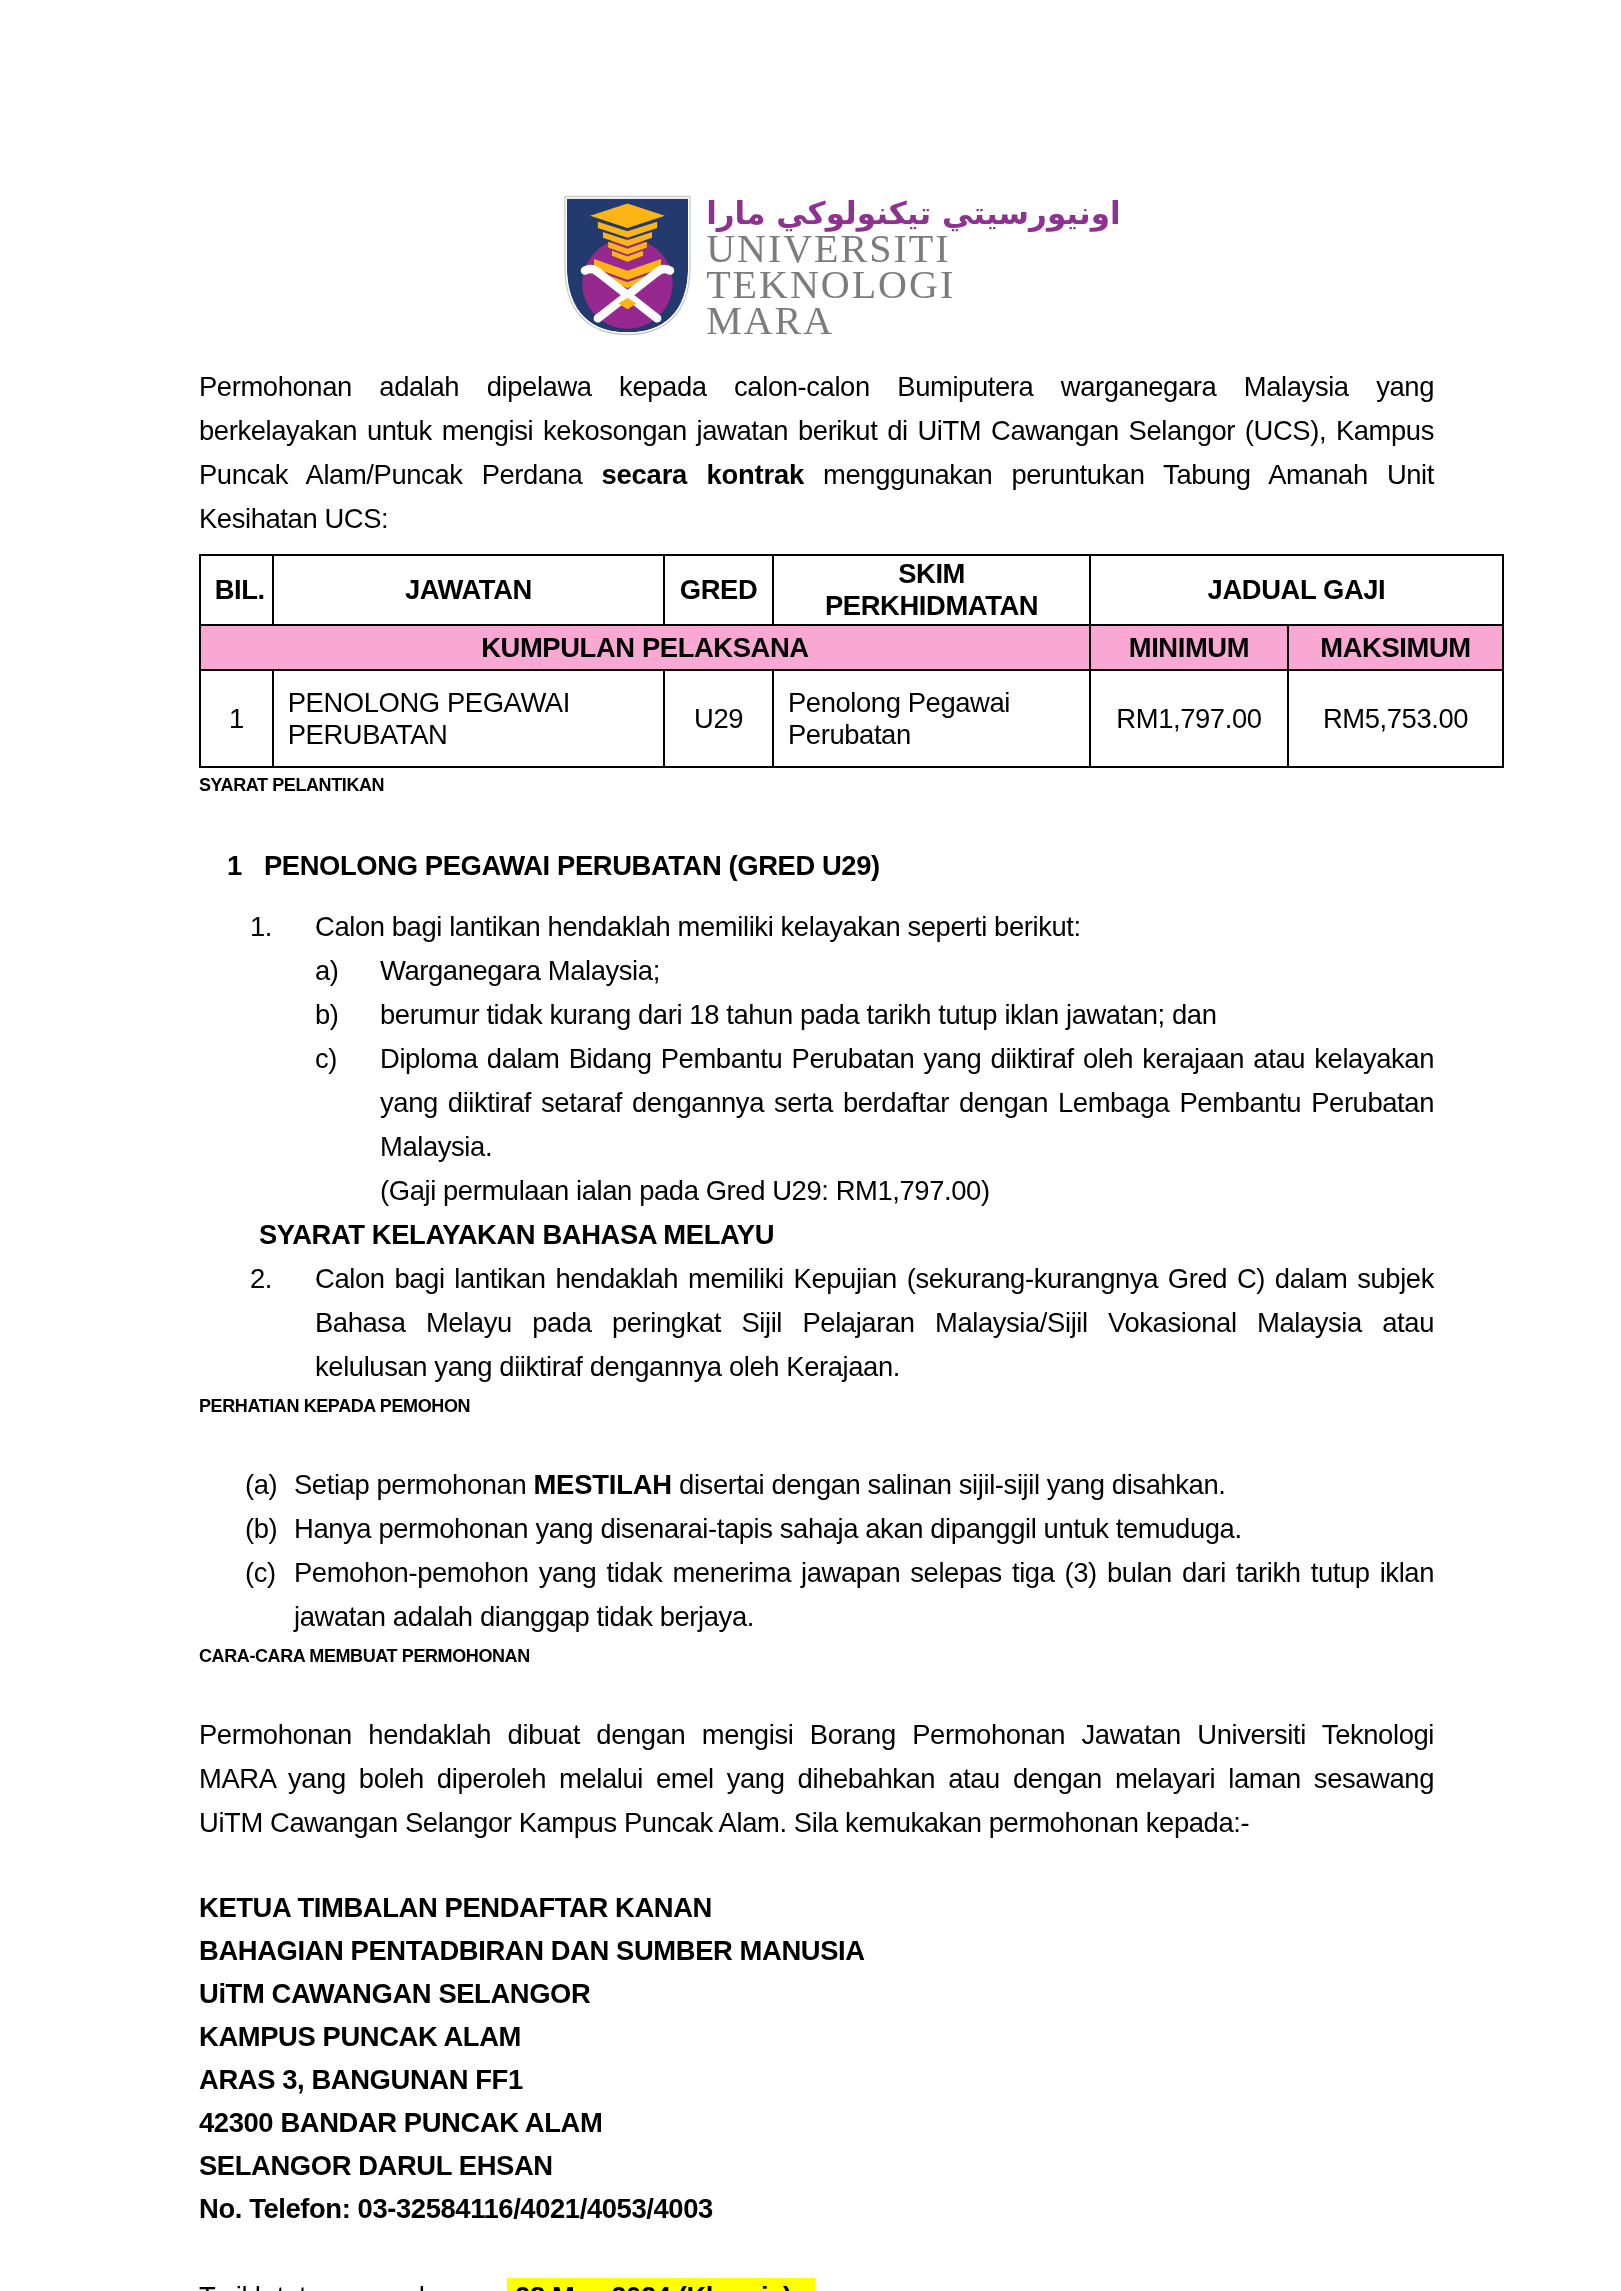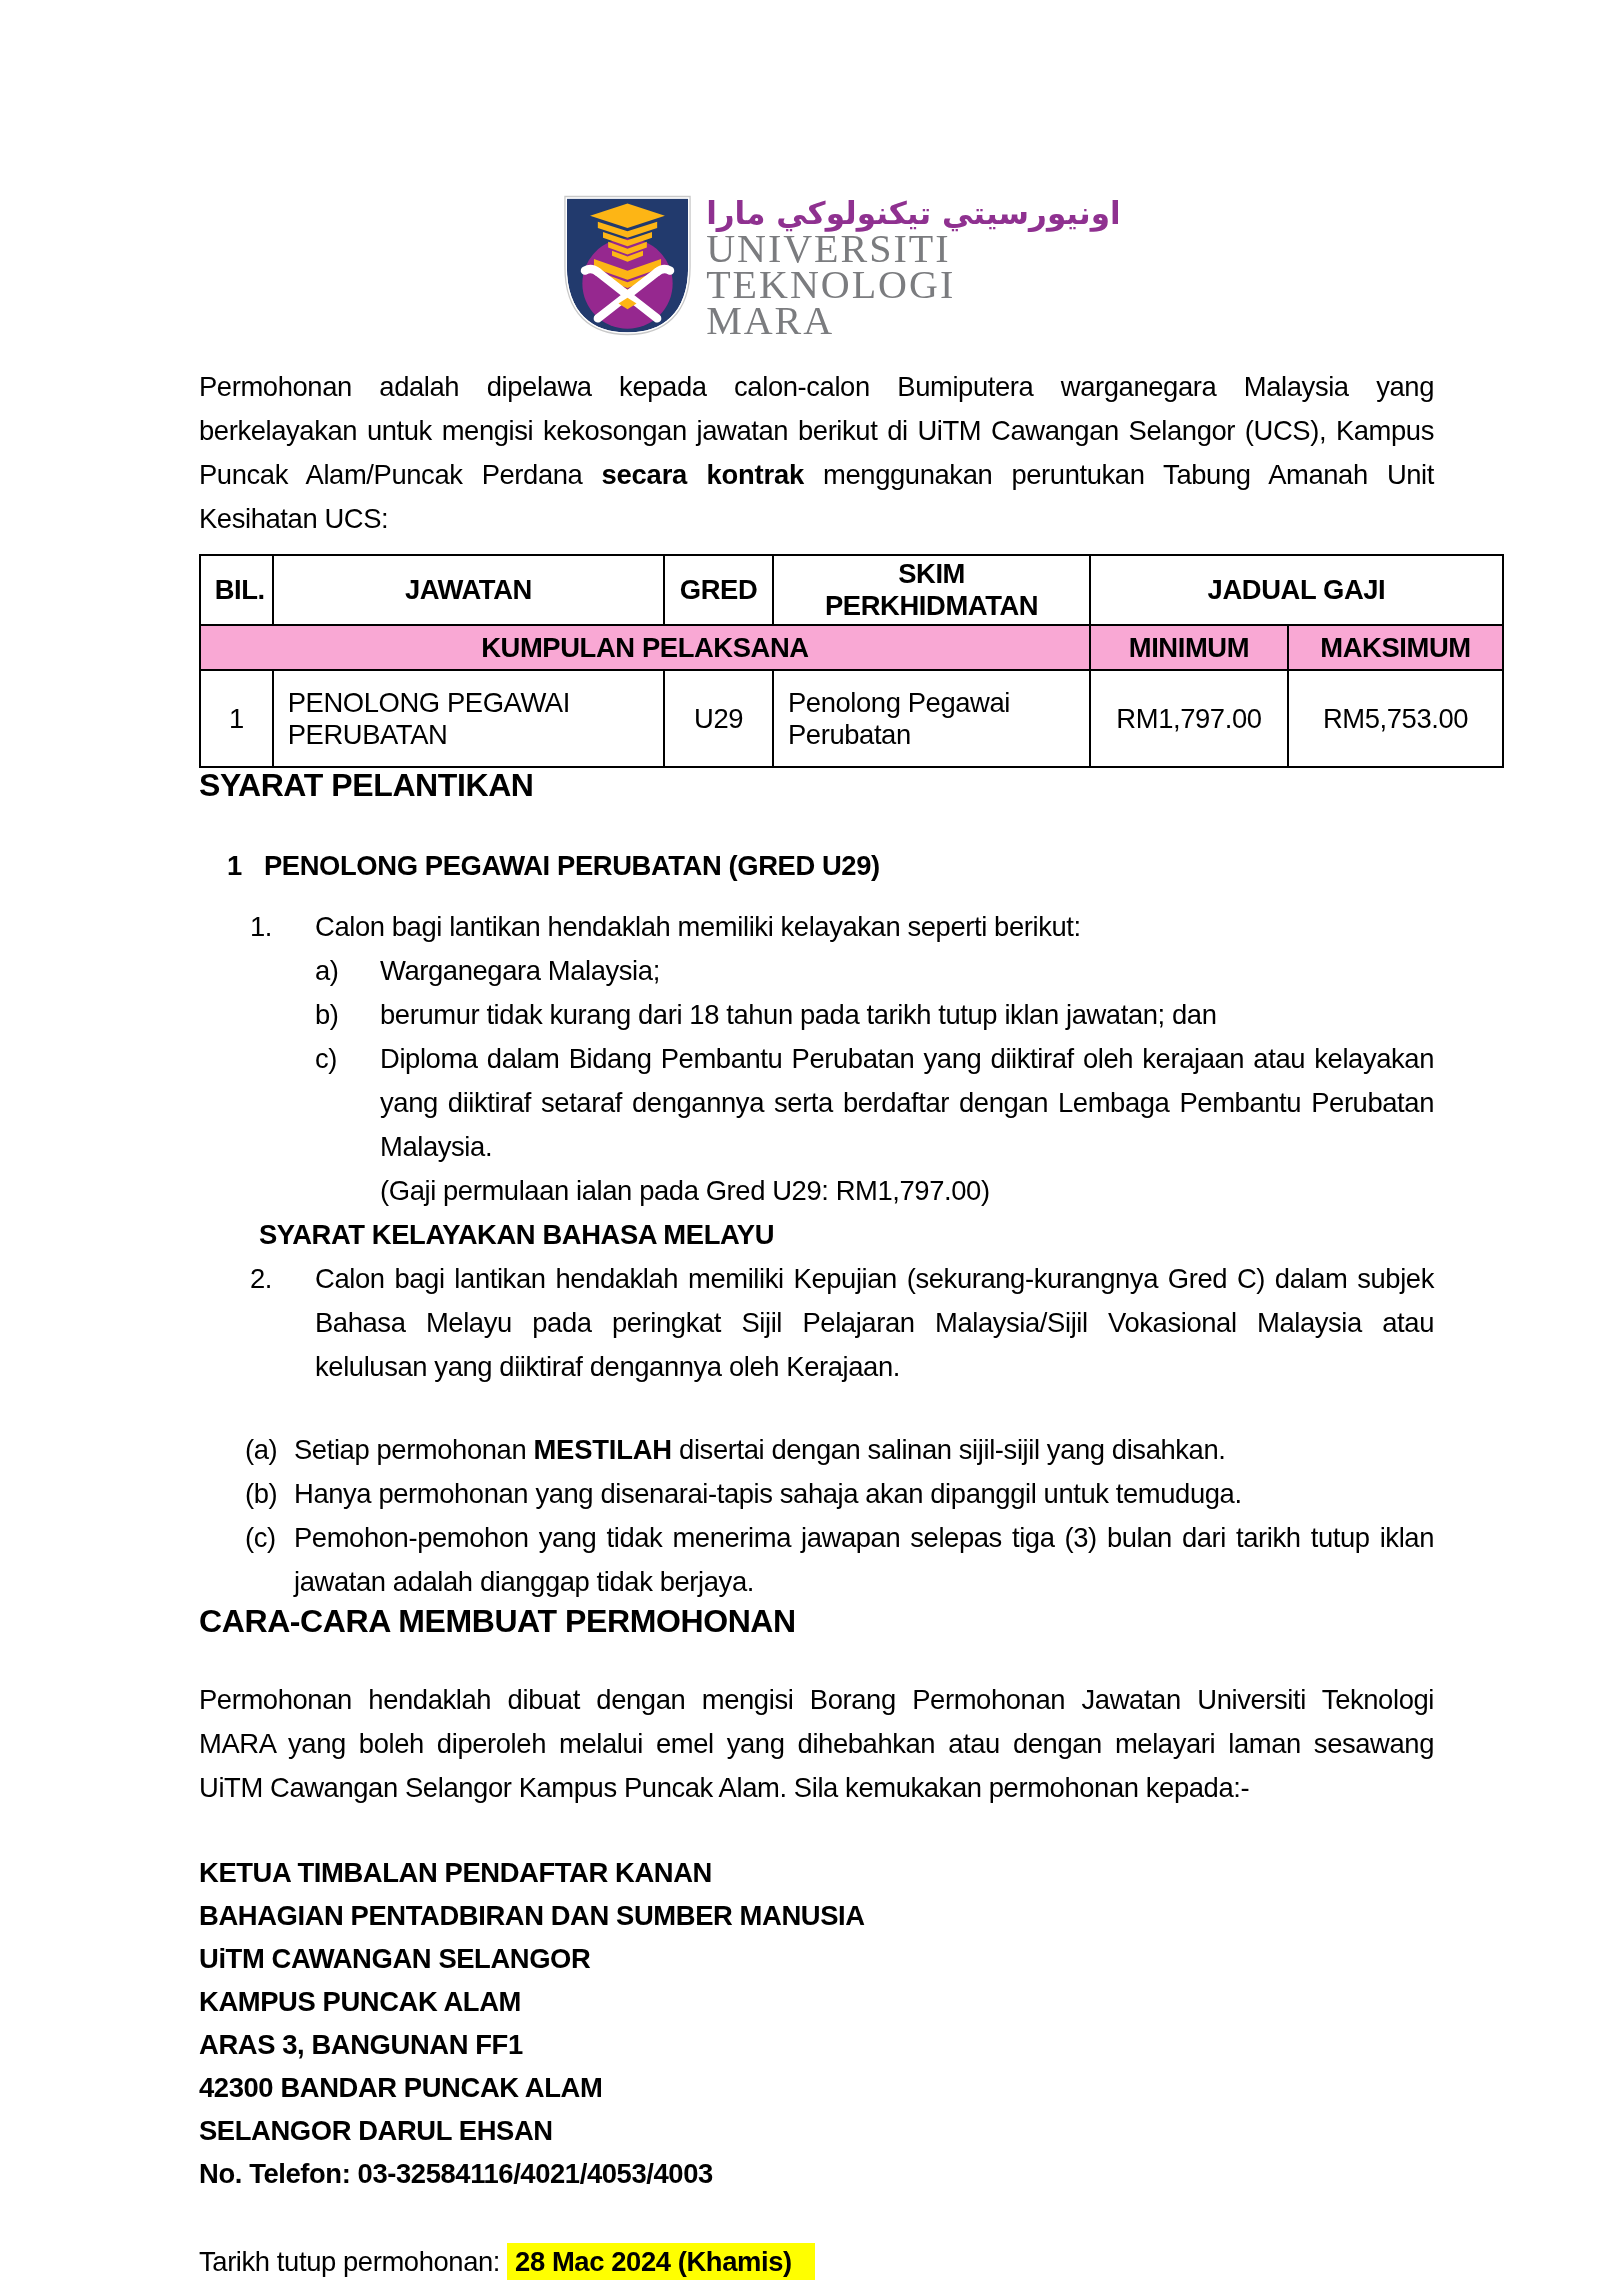--- a/index.html
+++ b/index.html
@@ -37,21 +37,21 @@
     letter-spacing:2px;white-space:nowrap;
   }
 
   
   .para{margin:0;line-height:44px;}
   .justify{text-align:justify;}
   .intro{margin-top:25.5px;}
   b,.bold{font-weight:bold;letter-spacing:-0.2px;}
 
   h2.sec{
-    font-size:32px;font-weight:bold;margin:0;line-height:35px;
+    font-size:18px;font-weight:bold;margin:0;line-height:35px;
   }
   .sec-syarat{margin-top:45px;}
   .job-title{margin-top:45px;margin-left:28px;display:flex;font-weight:bold;line-height:35px;}
   .job-title .num{width:37px;flex:0 0 37px;}
 
   
   .li{display:flex;line-height:44px;}
   .li .marker{flex:0 0 65px;}
   .li .txt{flex:1;}
   .l1{margin-left:51px;margin-top:21.6px;}
@@ -200,20 +200,21 @@
         <div>(Gaji permulaan ialan pada Gred U29: RM1,797.00)</div>
       </div>
     </div>
 
     <div class="sub-heading">SYARAT KELAYAKAN BAHASA MELAYU</div>
     <div class="li l1" style="margin-top:0;">
       <span class="marker">2.</span>
       <div class="txt justify">Calon bagi lantikan hendaklah memiliki Kepujian (sekurang-kurangnya Gred C) dalam subjek Bahasa Melayu pada peringkat Sijil Pelajaran Malaysia/Sijil Vokasional Malaysia atau kelulusan yang diiktiraf dengannya oleh Kerajaan.</div>
     </div>
 
+    <h2 class="sec sec-perhatian">PERHATIAN KEPADA PEMOHON</h2>
 
     <div class="ph-list">
       <div class="ph-item">
         <span class="marker">(a)</span>
         <div class="txt"><span>Setiap permohonan </span><b>MESTILAH</b><span> disertai dengan salinan sijil-sijil yang disahkan.</span></div>
       </div>
       <div class="ph-item">
         <span class="marker">(b)</span>
         <div class="txt">Hanya permohonan yang disenarai-tapis sahaja akan dipanggil untuk temuduga.</div>
       </div>

